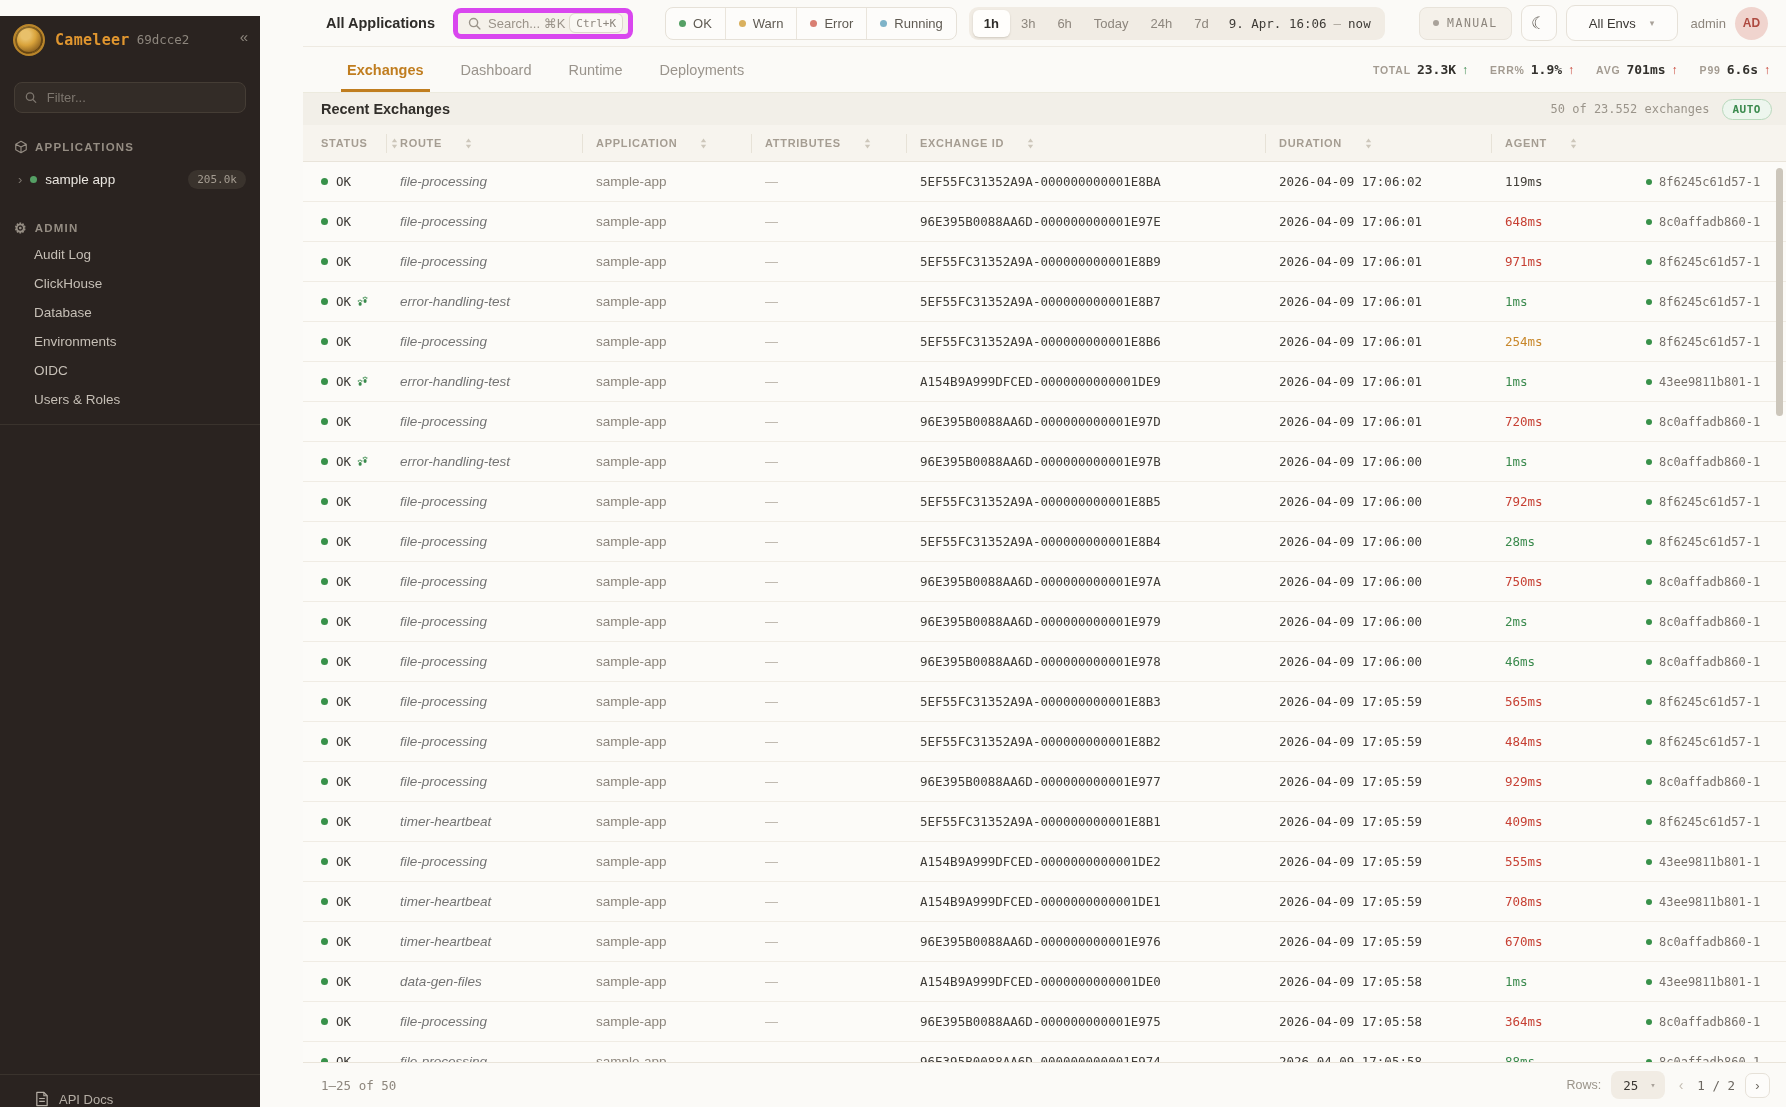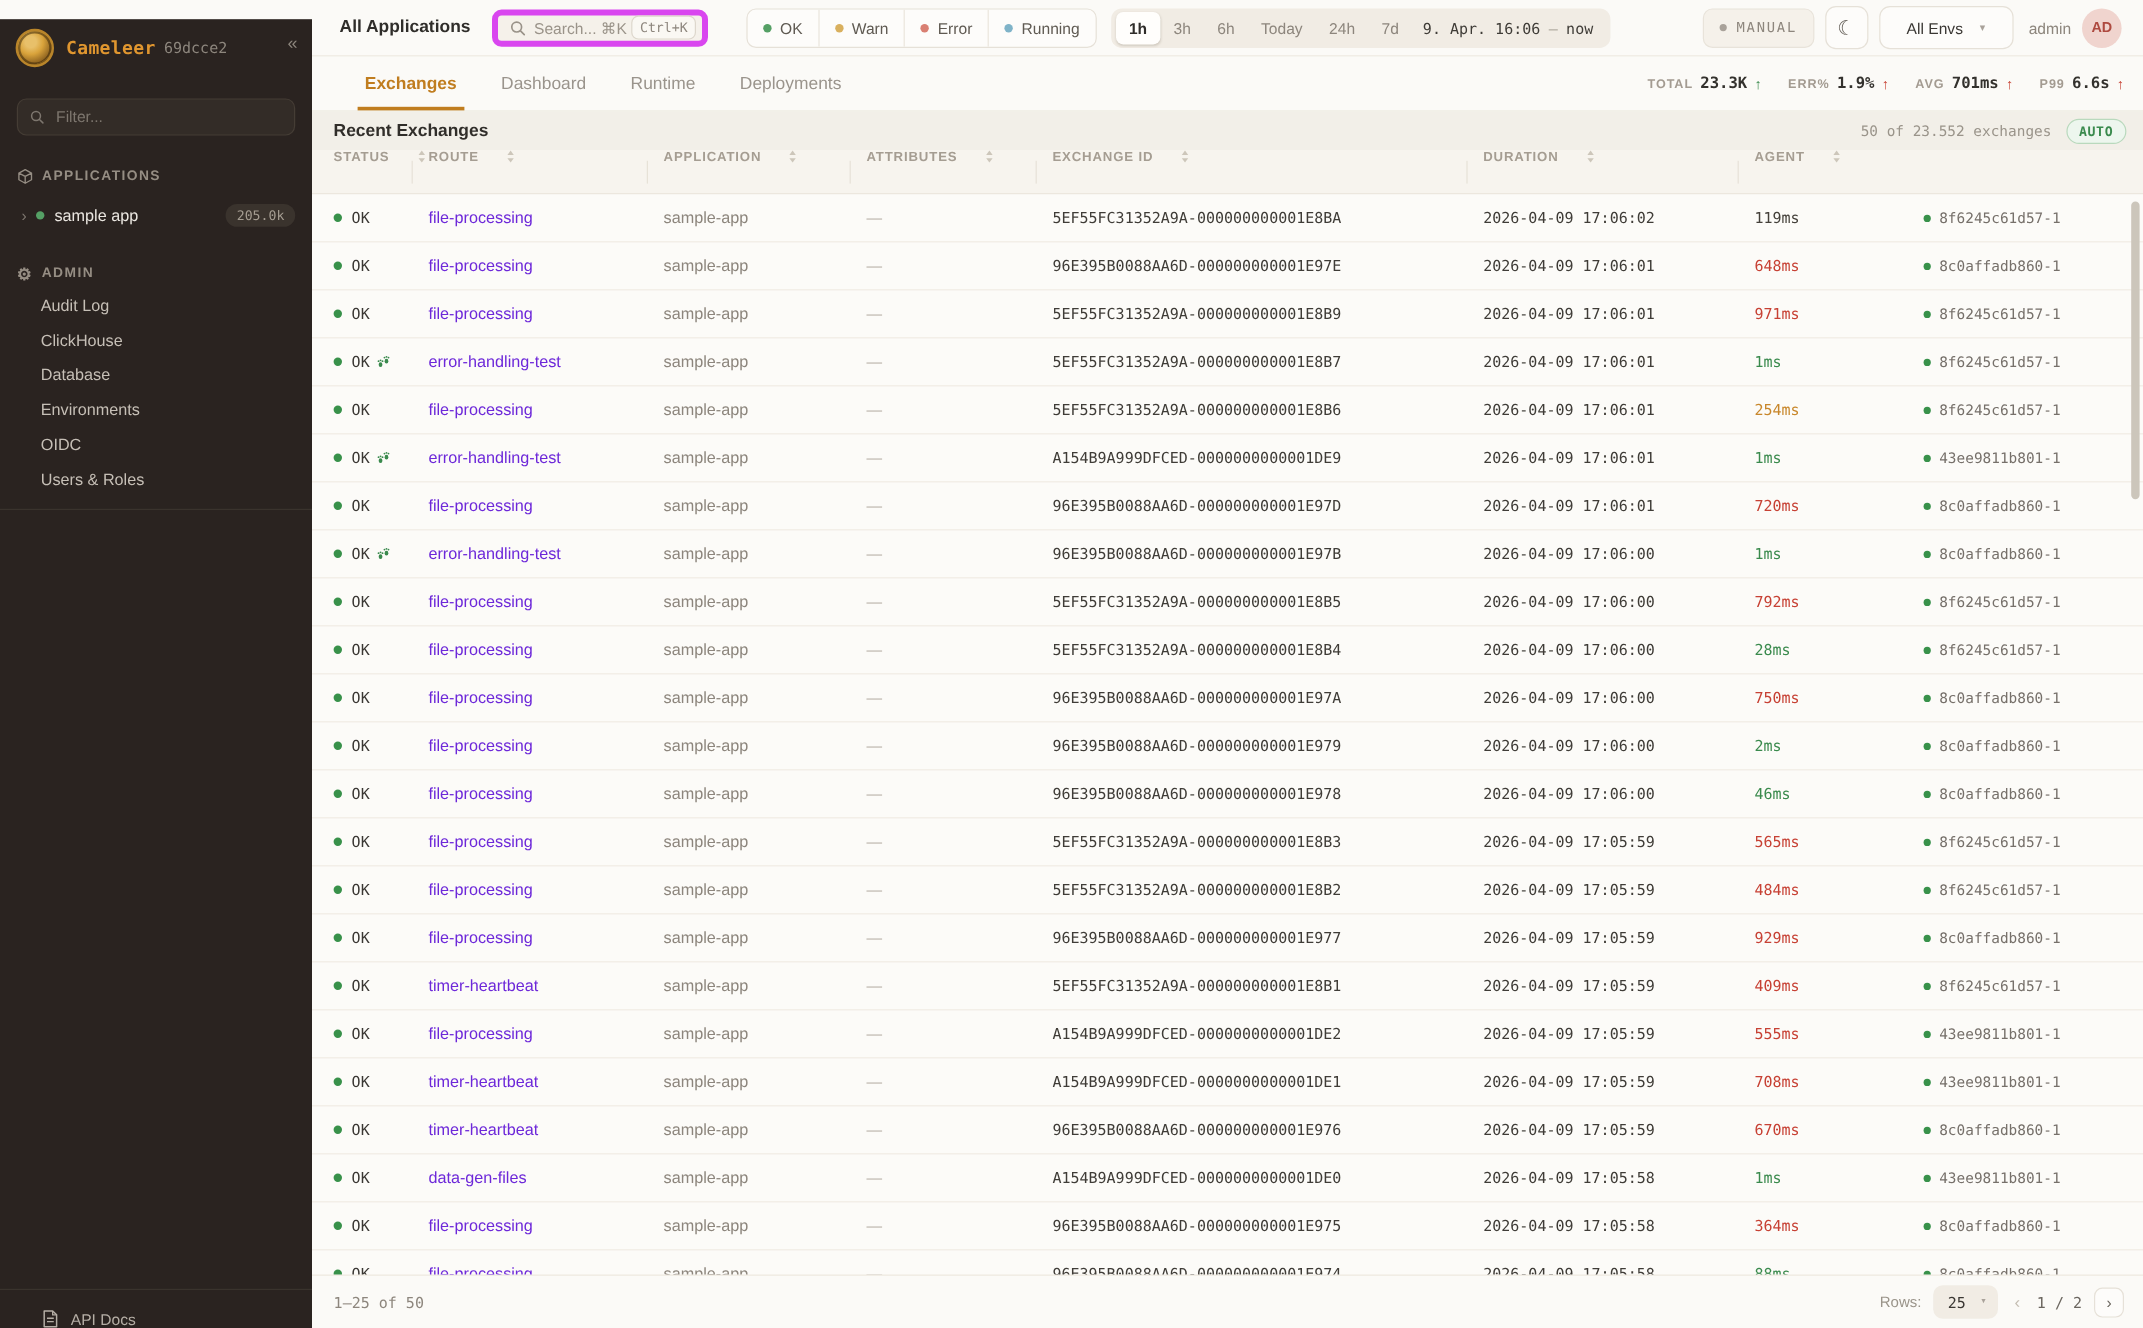--- a/index.html
+++ b/index.html
@@ -30,21 +30,21 @@
   .app-dot{width:7px;height:7px;border-radius:50%;background:#55a065;margin-right:8px;}
   .app-name{color:#eae6e0;font-size:13.5px;}
   .app-count{margin-left:auto;background:#3a332d;color:#a59d92;font-size:11px;border-radius:10px;padding:3px 9px;}
   .admin-list{margin-top:5px;}
   .side-item{height:29px;display:flex;align-items:center;padding-left:34px;font-size:13.5px;color:#c6bfb6;cursor:pointer;}
   .side-divider{height:1px;background:#3a332d;margin:10px 0 0 0;}
   .side-bottom{position:absolute;left:0;right:0;bottom:0;height:49px;border-top:1px solid #3a332d;
       display:flex;align-items:center;padding-left:35px;gap:10px;color:#b5aea5;font-size:13px;cursor:pointer;}
 
   
-  .main{position:absolute;left:260px;top:0;width:1526px;height:1107px;display:flex;flex-direction:column;background:#fbfaf7;}
+  .main{position:absolute;left:260px;top:0;width:1526px;height:1107px;display:flex;flex-direction:column;background:#fbfaf7;padding-left:43px;}
 
   
   .topbar{height:47px;flex:0 0 47px;border-bottom:1px solid #eeeae2;display:flex;align-items:center;padding:0 18px 0 23px;}
   .scope-title{font-size:14.5px;font-weight:bold;color:#2f2d2a;white-space:nowrap;}
   .searchbox{margin-left:18px;width:180px;height:31px;background:#f5f1ea;border:5px solid #d946ef;border-radius:8px;
       display:flex;align-items:center;padding:0 5px 0 10px;cursor:pointer;}
   .search-ph{color:#9a9389;font-size:13px;margin-left:7px;white-space:nowrap;}
   .kbd{margin-left:auto;font-size:11px;color:#8d867d;border:1px solid #ddd7cc;background:#faf8f3;border-radius:6px;padding:2.5px 6px;}
   .seg-group{margin-left:32px;display:flex;border:1px solid #e6e1d8;border-radius:8px;overflow:hidden;background:#fdfcfa;height:33px;}
   .seg-item{display:flex;align-items:center;gap:7px;padding:0 13px;font-size:13px;color:#5f5a52;cursor:pointer;}
@@ -85,31 +85,31 @@
   .section-bar{height:32px;flex:0 0 32px;background:#f2efe8;display:flex;align-items:center;padding:0 14px 0 18px;}
   .section-title{font-size:14.5px;font-weight:bold;color:#312e2a;}
   .section-right{margin-left:auto;display:flex;align-items:center;gap:12px;}
   .summary-text{font-family:"DejaVu Sans Mono",monospace;font-size:12px;color:#9a948a;}
   .auto-badge{border:1px solid #b9d9bd;background:#edf6ee;color:#3a8a4d;border-radius:11px;padding:3px 10px;
       font-family:"DejaVu Sans Mono",monospace;font-size:11px;font-weight:bold;letter-spacing:.5px;cursor:pointer;}
 
   
   .grid{display:grid;grid-template-columns:79px 196px 169px 155px 359px 226px 141px 1fr;padding-left:18px;padding-right:12px;}
   .thead{height:37px;flex:0 0 37px;background:#f7f4ee;border-bottom:1px solid #e9e4da;align-items:center;}
-  .th{display:flex;gap:23px;font-size:11px;font-weight:bold;letter-spacing:.7px;color:#a59d92;
+  .th{display:flex;align-items:center;gap:23px;font-size:11px;font-weight:bold;letter-spacing:.7px;color:#a59d92;
       position:relative;cursor:pointer;height:100%;}
   .th:not(:first-child)::before{content:'';position:absolute;left:-14px;top:9px;height:19px;width:1px;background:#e7e2d7;}
   .sort-icon{display:flex;opacity:.85;}
   .tbody{flex:1 1 auto;overflow:hidden;position:relative;background:#fcfbf8;}
   .trow{height:40px;border-bottom:1px solid #f0ece4;align-items:center;cursor:pointer;}
   .cell{display:flex;align-items:center;min-width:0;white-space:nowrap;}
   .okdot{width:7px;height:7px;border-radius:50%;background:#38914a;margin-right:8px;flex:0 0 7px;}
   .oktext{font-family:"DejaVu Sans Mono",monospace;font-size:12.5px;color:#3a3733;}
   .paw{margin-left:6px;display:flex;}
-  .c-route{font-size:13.5px;color:#6d28d9;}
+  .c-route{font-size:13.5px;color:#737373;font-style:italic;}
   .c-app{font-size:13.5px;color:#8d867d;}
   .c-attr{font-size:13px;color:#b8b2a8;}
   .c-id,.c-started{font-family:"DejaVu Sans Mono",monospace;font-size:12.5px;color:#3f3c37;}
   .c-dur{font-family:"DejaVu Sans Mono",monospace;font-size:12.5px;}
   .agentdot{width:6px;height:6px;border-radius:50%;background:#38914a;margin-right:7px;flex:0 0 6px;}
   .agenttext{font-family:"DejaVu Sans Mono",monospace;font-size:12px;color:#76706a;}
   .scroll-thumb{position:absolute;right:3px;top:6px;width:7px;height:248px;border-radius:4px;background:#ccc6bb;}
 
   
   .tfooter{height:45px;flex:0 0 45px;border-top:1px solid #e9e4da;background:#fbfaf7;display:flex;align-items:center;

